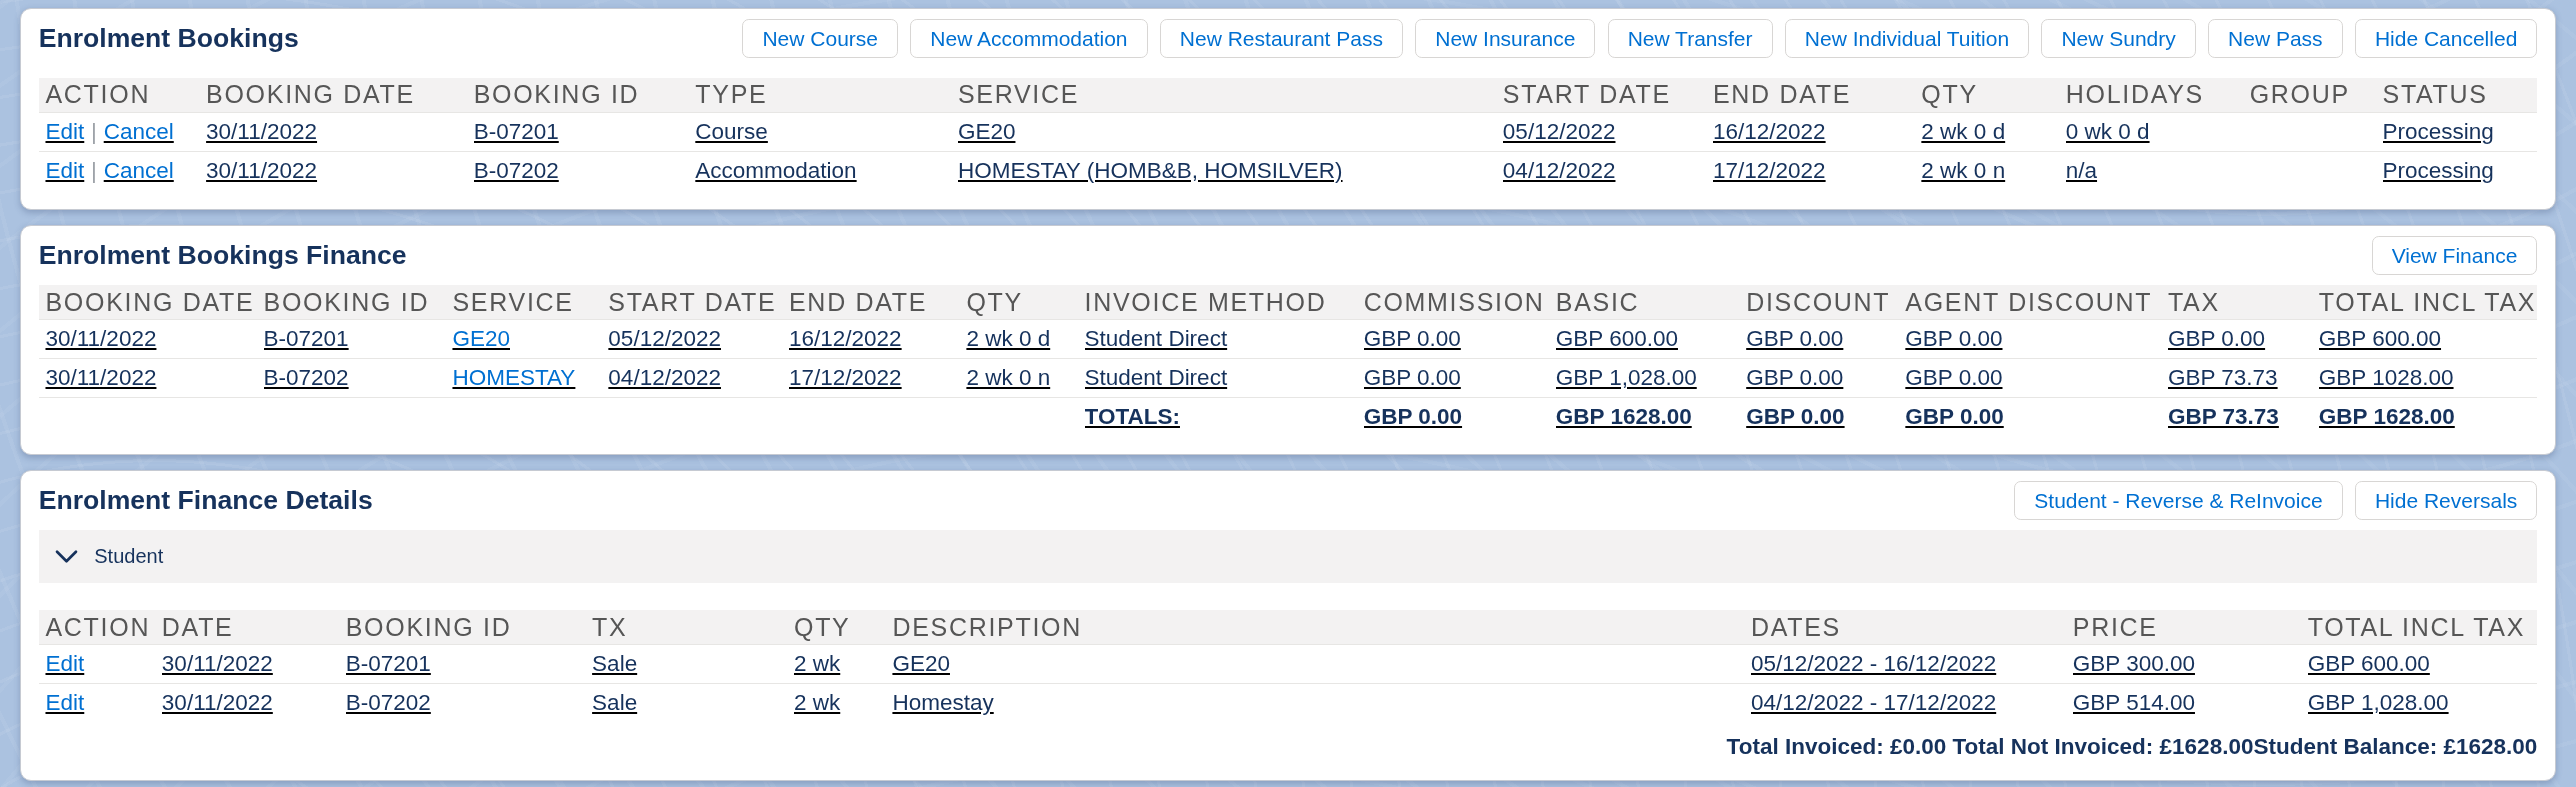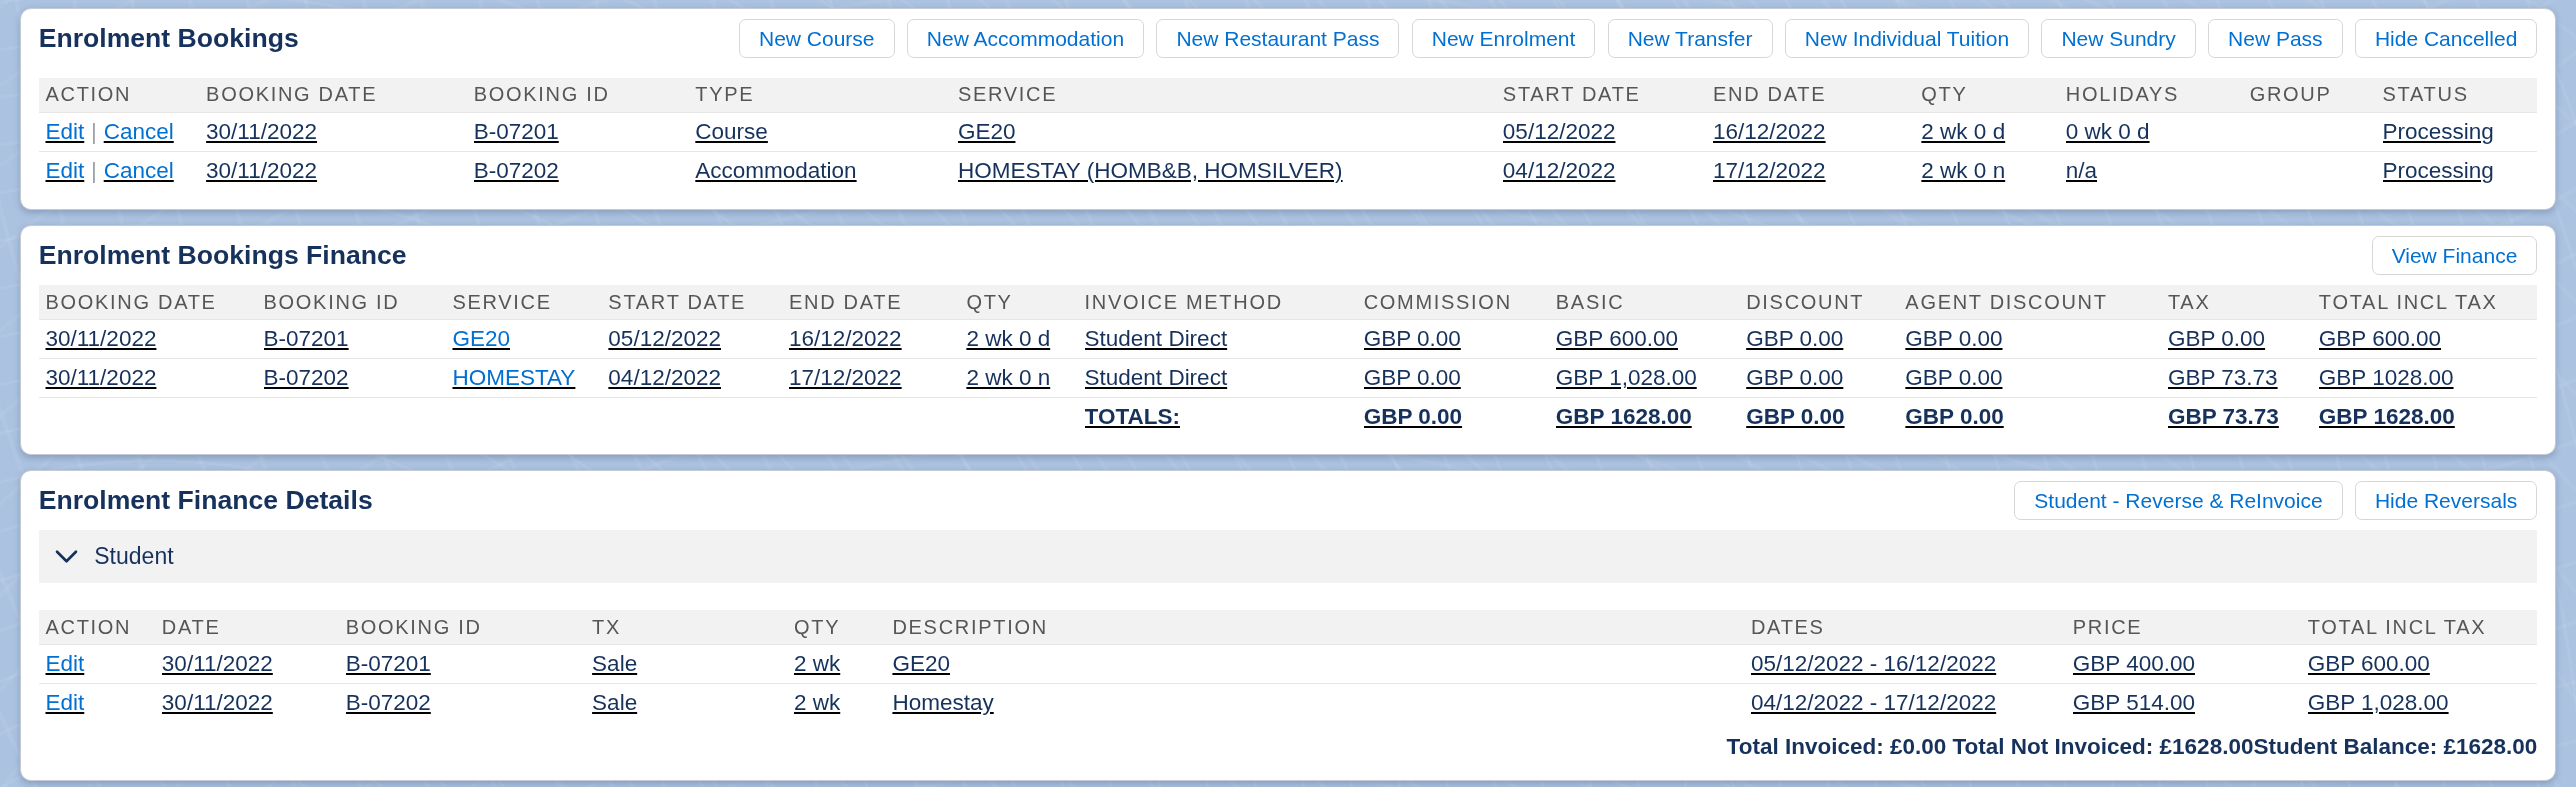--- a/index.html
+++ b/index.html
@@ -33,56 +33,56 @@
     display:inline-flex;align-items:center;justify-content:center;
     height:39px;padding:0 19px;background:#fff;
     border:1.4px solid #d8d6d4;border-radius:6.8px;
     color:var(--accent,#0070d2);font-size:21px;line-height:1;
     font-family:inherit;white-space:nowrap;cursor:pointer;
   }
   table{width:100%;border-collapse:collapse;table-layout:fixed;}
   .tbl-mt{margin-top:9.5px;}
   th{
     height:34px;background:#f3f2f2;color:var(--header_text,#565656);
-    font-size:20px;font-weight:400;letter-spacing:1.7px;
+    font-size:25px;font-weight:400;letter-spacing:1.7px;
     text-align:left;padding:0 12.3px 0 0;white-space:nowrap;overflow:hidden;
   }
   td{
     height:38px;color:var(--heading,#16325c);font-size:22.5px;
     text-align:left;padding:0 12.3px 0 0;white-space:nowrap;overflow:hidden;vertical-align:middle;
   }
   th:first-child,td:first-child{padding-left:6.8px;}
   tbody tr{border-top:1.4px solid #e7e6e4;text-decoration:underline;}
   .link{color:var(--accent,#0070d2);cursor:pointer;text-decoration:none;}
   .pipe{color:#9da2a8;padding:0 6.8px;}
   .totals td{font-weight:700;}
   .banner{
     height:53px;background:#f3f2f2;display:flex;align-items:center;gap:16.3px;
-    padding:0 16.3px;color:var(--heading,#16325c);font-size:23px;cursor:pointer;
+    padding:0 16.3px;color:var(--heading,#16325c);font-size:20px;cursor:pointer;
   }
   .banner .chev{display:inline-flex;align-items:center;}
   .details-table-wrap{margin-top:27px;}
   .details-footer{
     display:flex;justify-content:flex-end;align-items:center;
     margin-top:12.3px;font-size:22.5px;font-weight:700;color:var(--heading,#16325c);
   }
 </style>
 </head>
 <body>
 
 <div class="page">
 
   <section class="card card--bookings">
     <div class="card-header">
       <h2 class="section-title">Enrolment Bookings</h2>
       <div class="btn-row">
           <button class="btn">New Course</button>
           <button class="btn">New Accommodation</button>
           <button class="btn">New Restaurant Pass</button>
-          <button class="btn">New Enrolment</button>
+          <button class="btn">New Insurance</button>
           <button class="btn">New Transfer</button>
           <button class="btn">New Individual Tuition</button>
           <button class="btn">New Sundry</button>
           <button class="btn">New Pass</button>
           <button class="btn">Hide Cancelled</button>
         </div>
     </div>
     <table class="tbl-mt">
       <colgroup>
         <col style="width:6.70%">
@@ -277,21 +277,21 @@
           </thead>
         <tbody>
             <tr>
               <td><span class="link">Edit</span></td>
               <td>30/11/2022</td>
               <td>B-07201</td>
               <td>Sale</td>
               <td>2 wk</td>
               <td>GE20</td>
               <td>05/12/2022 - 16/12/2022</td>
-              <td>GBP 400.00</td>
+              <td>GBP 300.00</td>
               <td>GBP 600.00</td>
             </tr>
             <tr>
               <td><span class="link">Edit</span></td>
               <td>30/11/2022</td>
               <td>B-07202</td>
               <td>Sale</td>
               <td>2 wk</td>
               <td>Homestay</td>
               <td>04/12/2022 - 17/12/2022</td>

